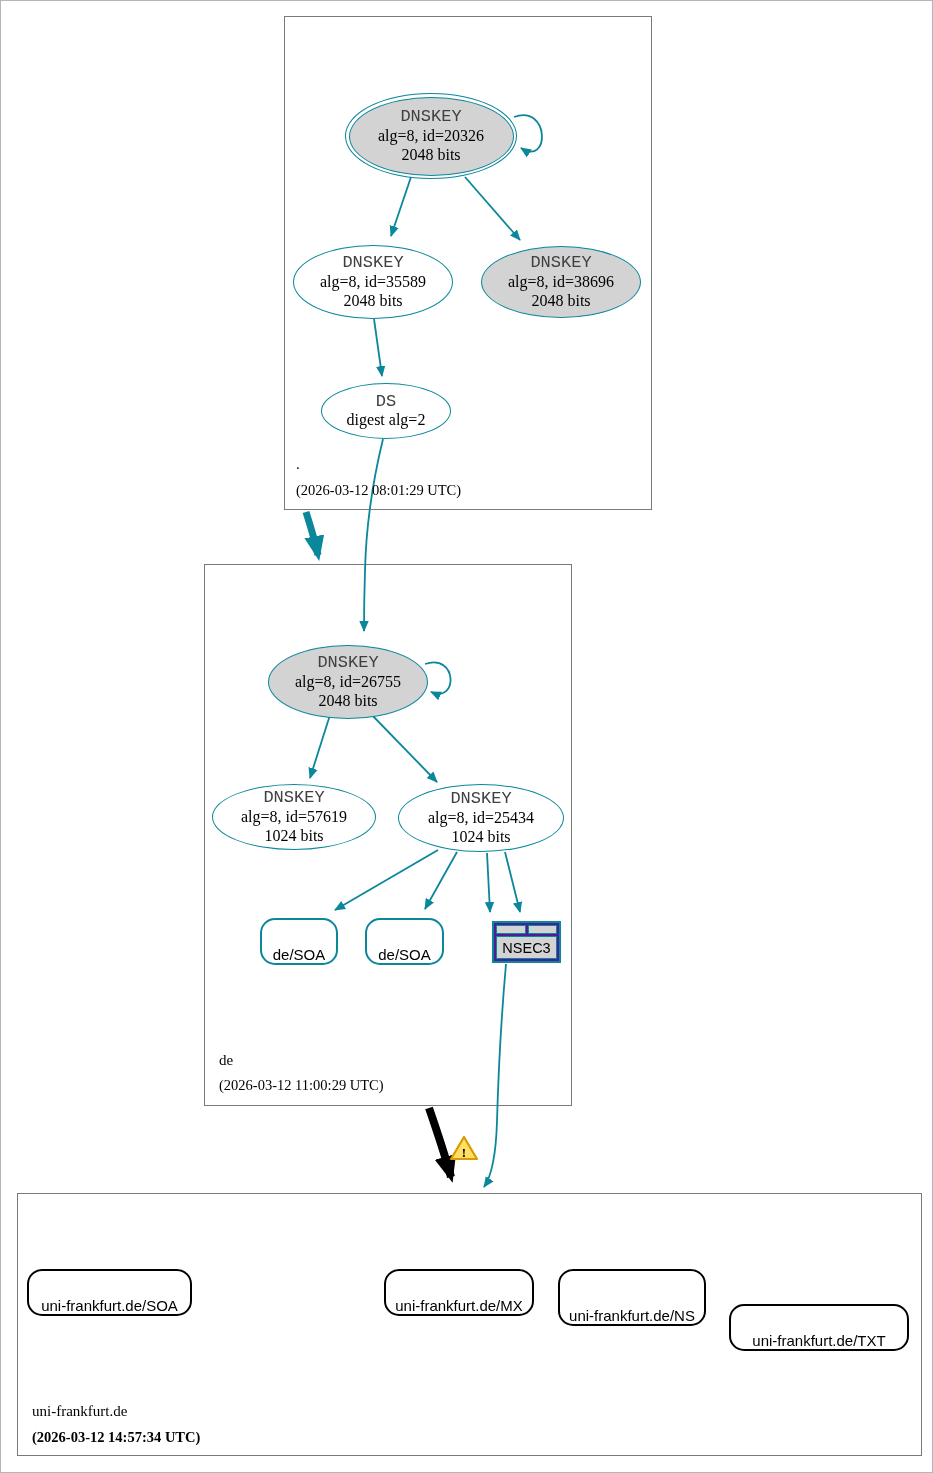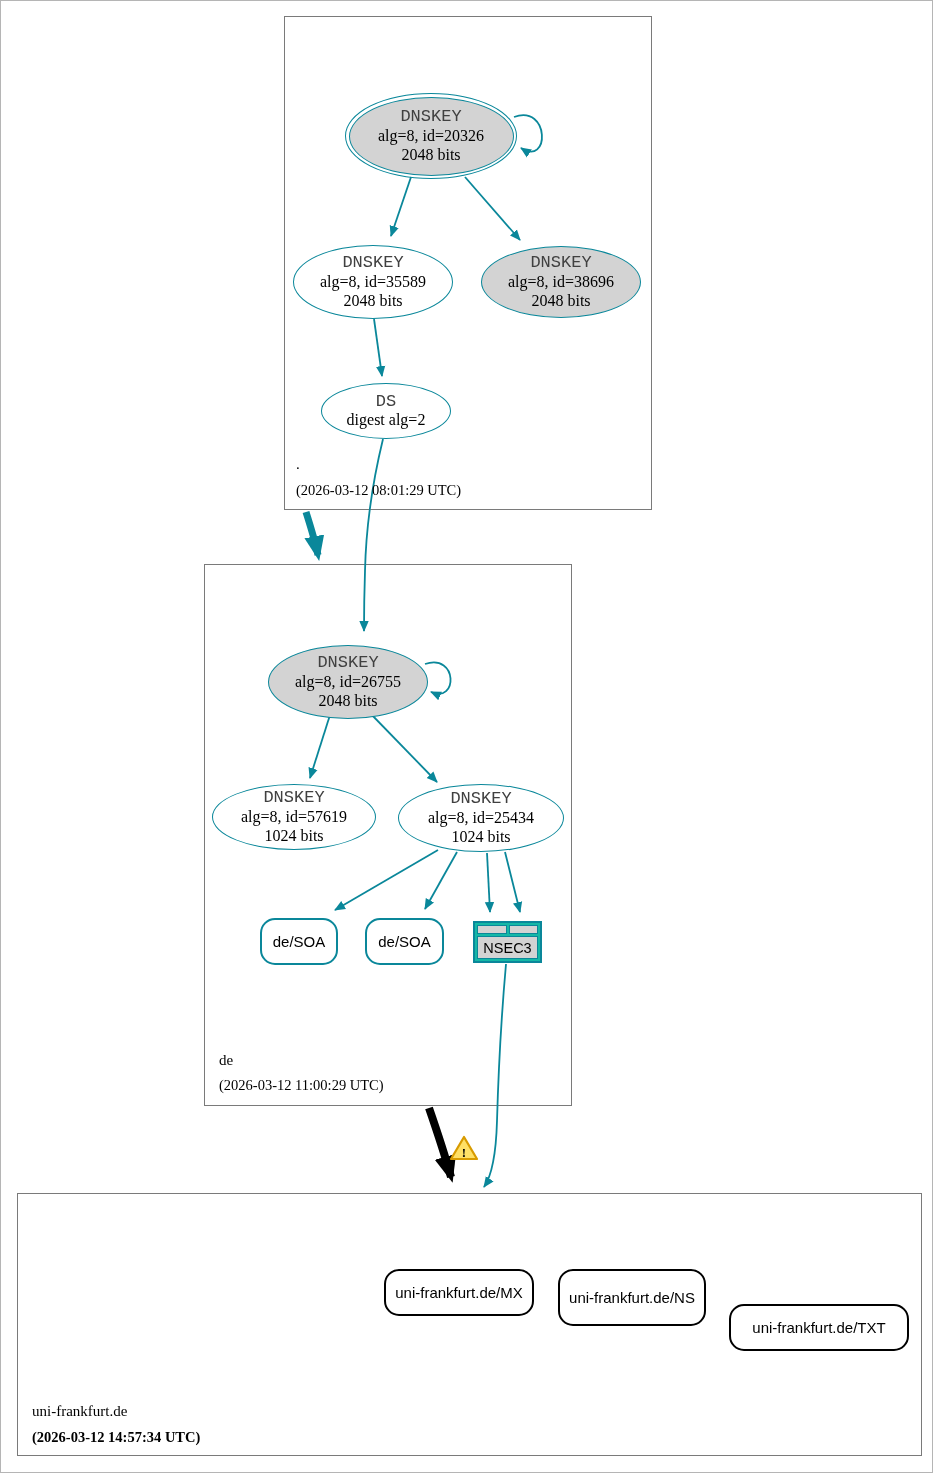--- a/index.html
+++ b/index.html
@@ -21,28 +21,28 @@
   .ell.dbl { background:transparent; }
   .ell .inner {
     position:absolute; inset:2.5px; border-radius:50%; border:1.8px solid var(--teal);
     background:var(--gray); display:flex; flex-direction:column; align-items:center; justify-content:center;
   }
   .nt { font-size:17px; line-height:1.15; color:#404040; font-family:Liberation Mono, monospace; }
   .nd { font-size:16px; line-height:1.18; color:#000; font-family:"Liberation Serif", serif; }
 
   .rrect {
     position:absolute; border-radius:15px; border:2px solid #000; background:#fff;
-    display:flex; align-items:center; justify-content:center; box-sizing:border-box;
+    display:flex; align-items:flex-end; justify-content:center; box-sizing:border-box;
     font-size:15px; color:#000; white-space:nowrap;
   }
   .rrect.teal-b { border-color:var(--teal); border-width:2.2px; }
 
   .nsec3 {
-    position:absolute; border:2.5px solid var(--teal); background:#14b8a6; box-sizing:border-box;
-    display:flex; flex-direction:column; gap:2px; padding:2px;
+    position:absolute; border:2.5px solid var(--teal); background:#4c1d95; box-sizing:border-box;
+    display:flex; flex-direction:column; gap:2px; padding:2px;margin-left:19px;
   }
   .nsec3 .toprow { display:flex; gap:2px; height:9px; }
   .nsec3 .cell { background:var(--gray); border:1.5px solid var(--teal); flex:1; box-sizing:border-box; }
   .nsec3 .labelcell {
     background:var(--gray); border:1.5px solid var(--teal); flex:1; box-sizing:border-box;
     display:flex; align-items:center; justify-content:center; font-size:14.5px; color:#000;
   }
 
   .zlabel { position:absolute; font-family:"Liberation Serif", serif; font-size:15px; color:#000; }
   .zts { position:absolute; font-family:"Liberation Serif", serif; font-size:14.5px; color:#000; }
@@ -155,20 +155,23 @@
       <div class="cell"></div>
     </div>
     <div class="labelcell">
       <span>NSEC3</span>
     </div>
   </div>
 
   <div class="zlabel" style="left:218px; top:1051px;">de</div>
   <div class="zts" style="left:218px; top:1076px;">(2026-03-12 11:00:29 UTC)</div>
 
+  <div class="rrect" style="left:26px; top:1268px; width:165px; height:47px;">
+    <span>uni-frankfurt.de/SOA</span>
+  </div>
   <div class="rrect" style="left:383px; top:1268px; width:150px; height:47px;">
     <span>uni-frankfurt.de/MX</span>
   </div>
   <div class="rrect" style="left:557px; top:1268px; width:148px; height:57px;">
     <span>uni-frankfurt.de/NS</span>
   </div>
   <div class="rrect" style="left:728px; top:1268px; width:180px; height:47px;margin-top:35px;">
     <span>uni-frankfurt.de/TXT</span>
   </div>
 

